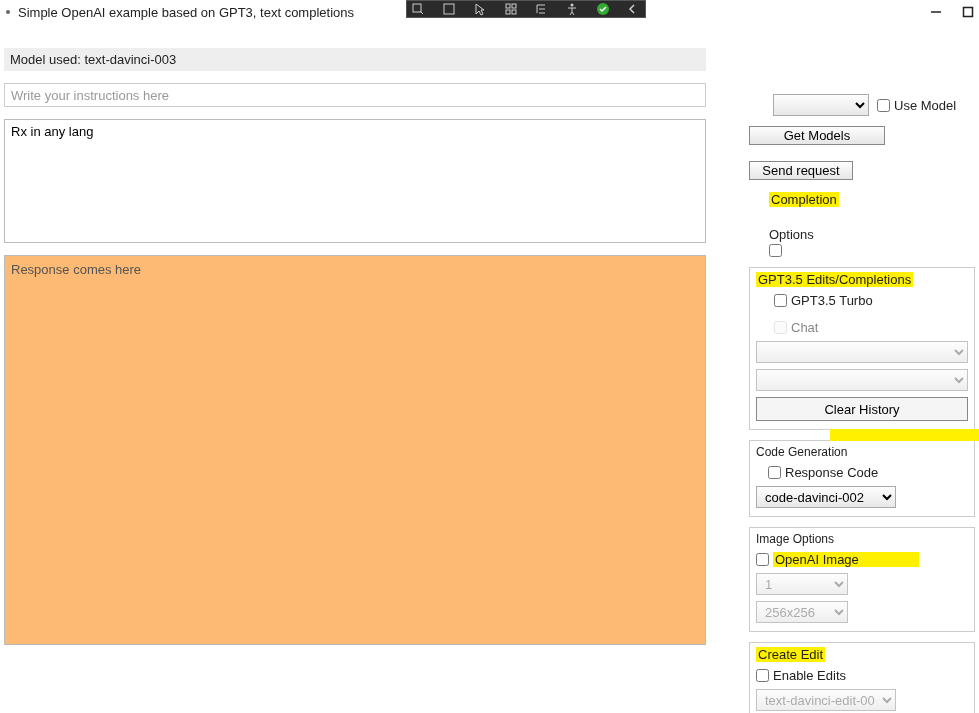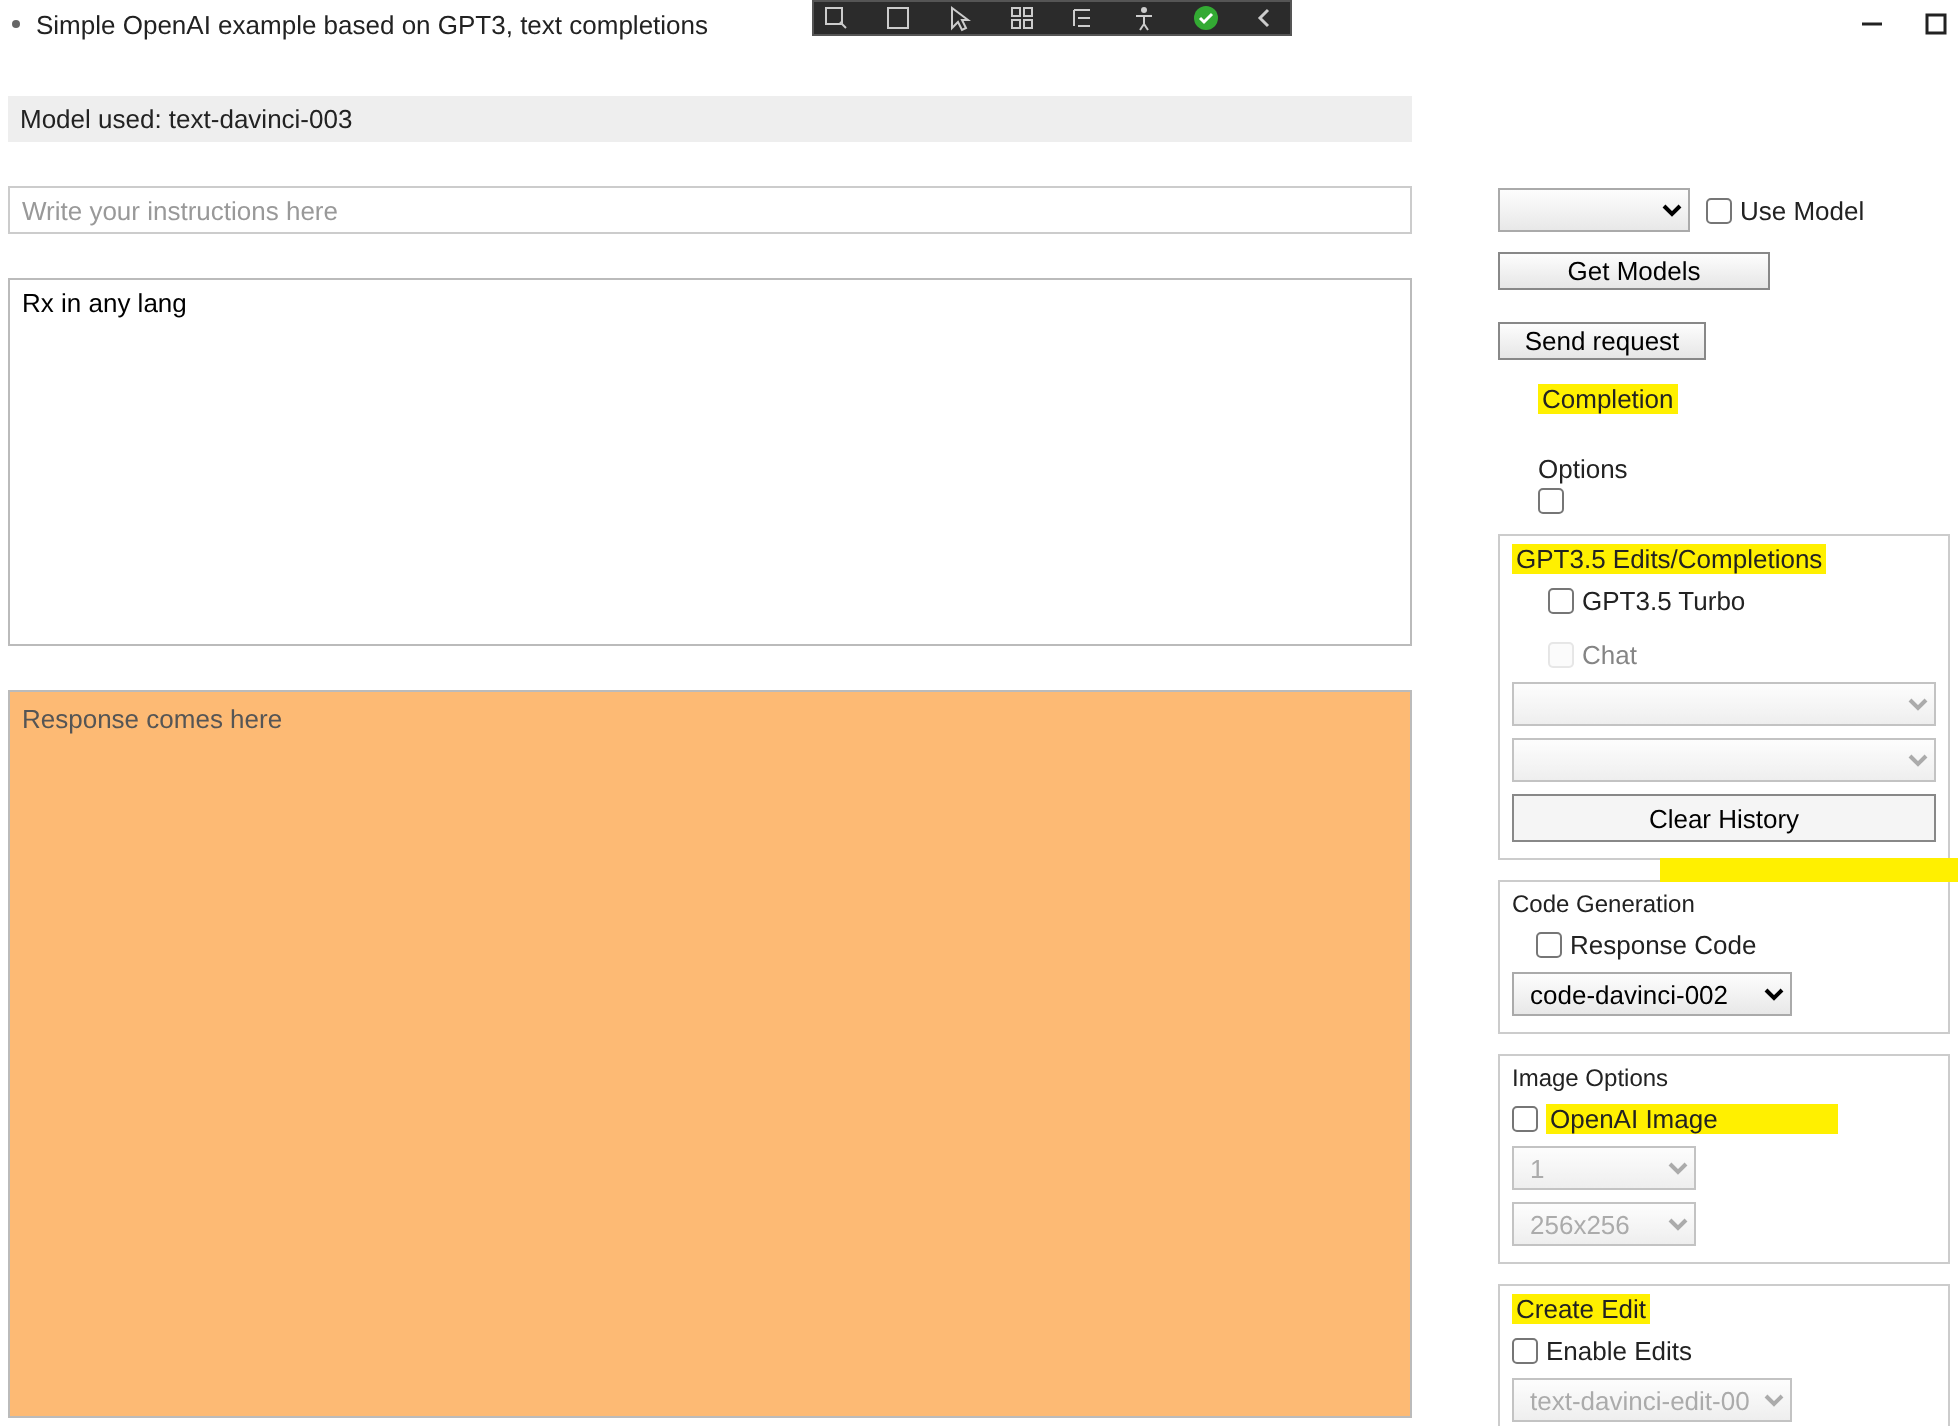--- a/index.html
+++ b/index.html
@@ -13,31 +13,31 @@
   .winbtns { position:absolute; top:0; right:4px; display:flex; gap:18px; align-items:center; height:24px; }
   .winbtn { width:14px; height:14px; display:flex; align-items:center; justify-content:center; }
 
   
   .dark-toolbar { position:absolute; top:0; left:406px; height:18px; width:240px; background:#2b2b2b; display:flex; align-items:center; justify-content:space-between; padding:0 4px; border:1px solid #555;}
   .dark-toolbar .icon { width:14px; height:14px; }
   .dark-toolbar svg { display:block; }
 
   
   .body { display:flex; height:calc(100% - 24px); }
-  .left { flex:1 1 auto; padding:24px 4px 4px 4px; display:flex; flex-direction:column; gap:22px; }
+  .left { flex:1 1 auto; padding:24px 4px 4px 4px; display:flex; flex-direction:column; gap:12px; }
   .right { width:234px; padding:70px 4px 4px 4px; display:flex; flex-direction:column; gap:10px; }
 
   .model-label { background:#eee; padding:4px 6px; font-size:13px; width:702px; }
   .instructions { width:702px; border:1px solid #ccc; padding:6px; height:24px; font-size:13px; color:#222; }
   .instructions::placeholder { color:#999; }
-  .prompt-box { width:702px; height:184px; border:1px solid #bbb; padding:4px 6px; font-size:13px; resize:none; font-family:inherit; }
+  .prompt-box { width:702px; height:124px; border:1px solid #bbb; padding:4px 6px; font-size:13px; resize:none; font-family:inherit; }
   .response-box { width:702px; flex:1 1 auto; border:1px solid #bbb; background:#fdba74; padding:6px; font-size:13px; color:#555; max-height:390px; }
 
   
-  .row { display:flex; align-items:center; gap:8px; }
+  .row { display:flex; align-items:center; gap:8px;margin-left:24px; }
   select.combo, .combo { height:22px; border:1px solid #aaa; background:linear-gradient(#fdfdfd,#e8e8e8); font-family:inherit; font-size:13px; padding:0 4px;}
   .combo-disabled { background:#f5f5f5; color:#888; }
   button.btn { height:24px; border:1px solid #888; background:linear-gradient(#fdfdfd,#e6e6e6); font-family:inherit; font-size:13px; cursor:pointer; }
   button.btn-disabled { color:#000000; background:#f5f5f5; cursor:default; }
 
   .group { border:1px solid #ccc; padding:4px 6px 8px 6px; }
   .group2 { display:flex; flex-direction:column; gap:6px; }
 
   .hl { background: #fff000; padding:0 2px; }
   input[type=checkbox] { margin:0 4px 0 0; vertical-align:middle;}

